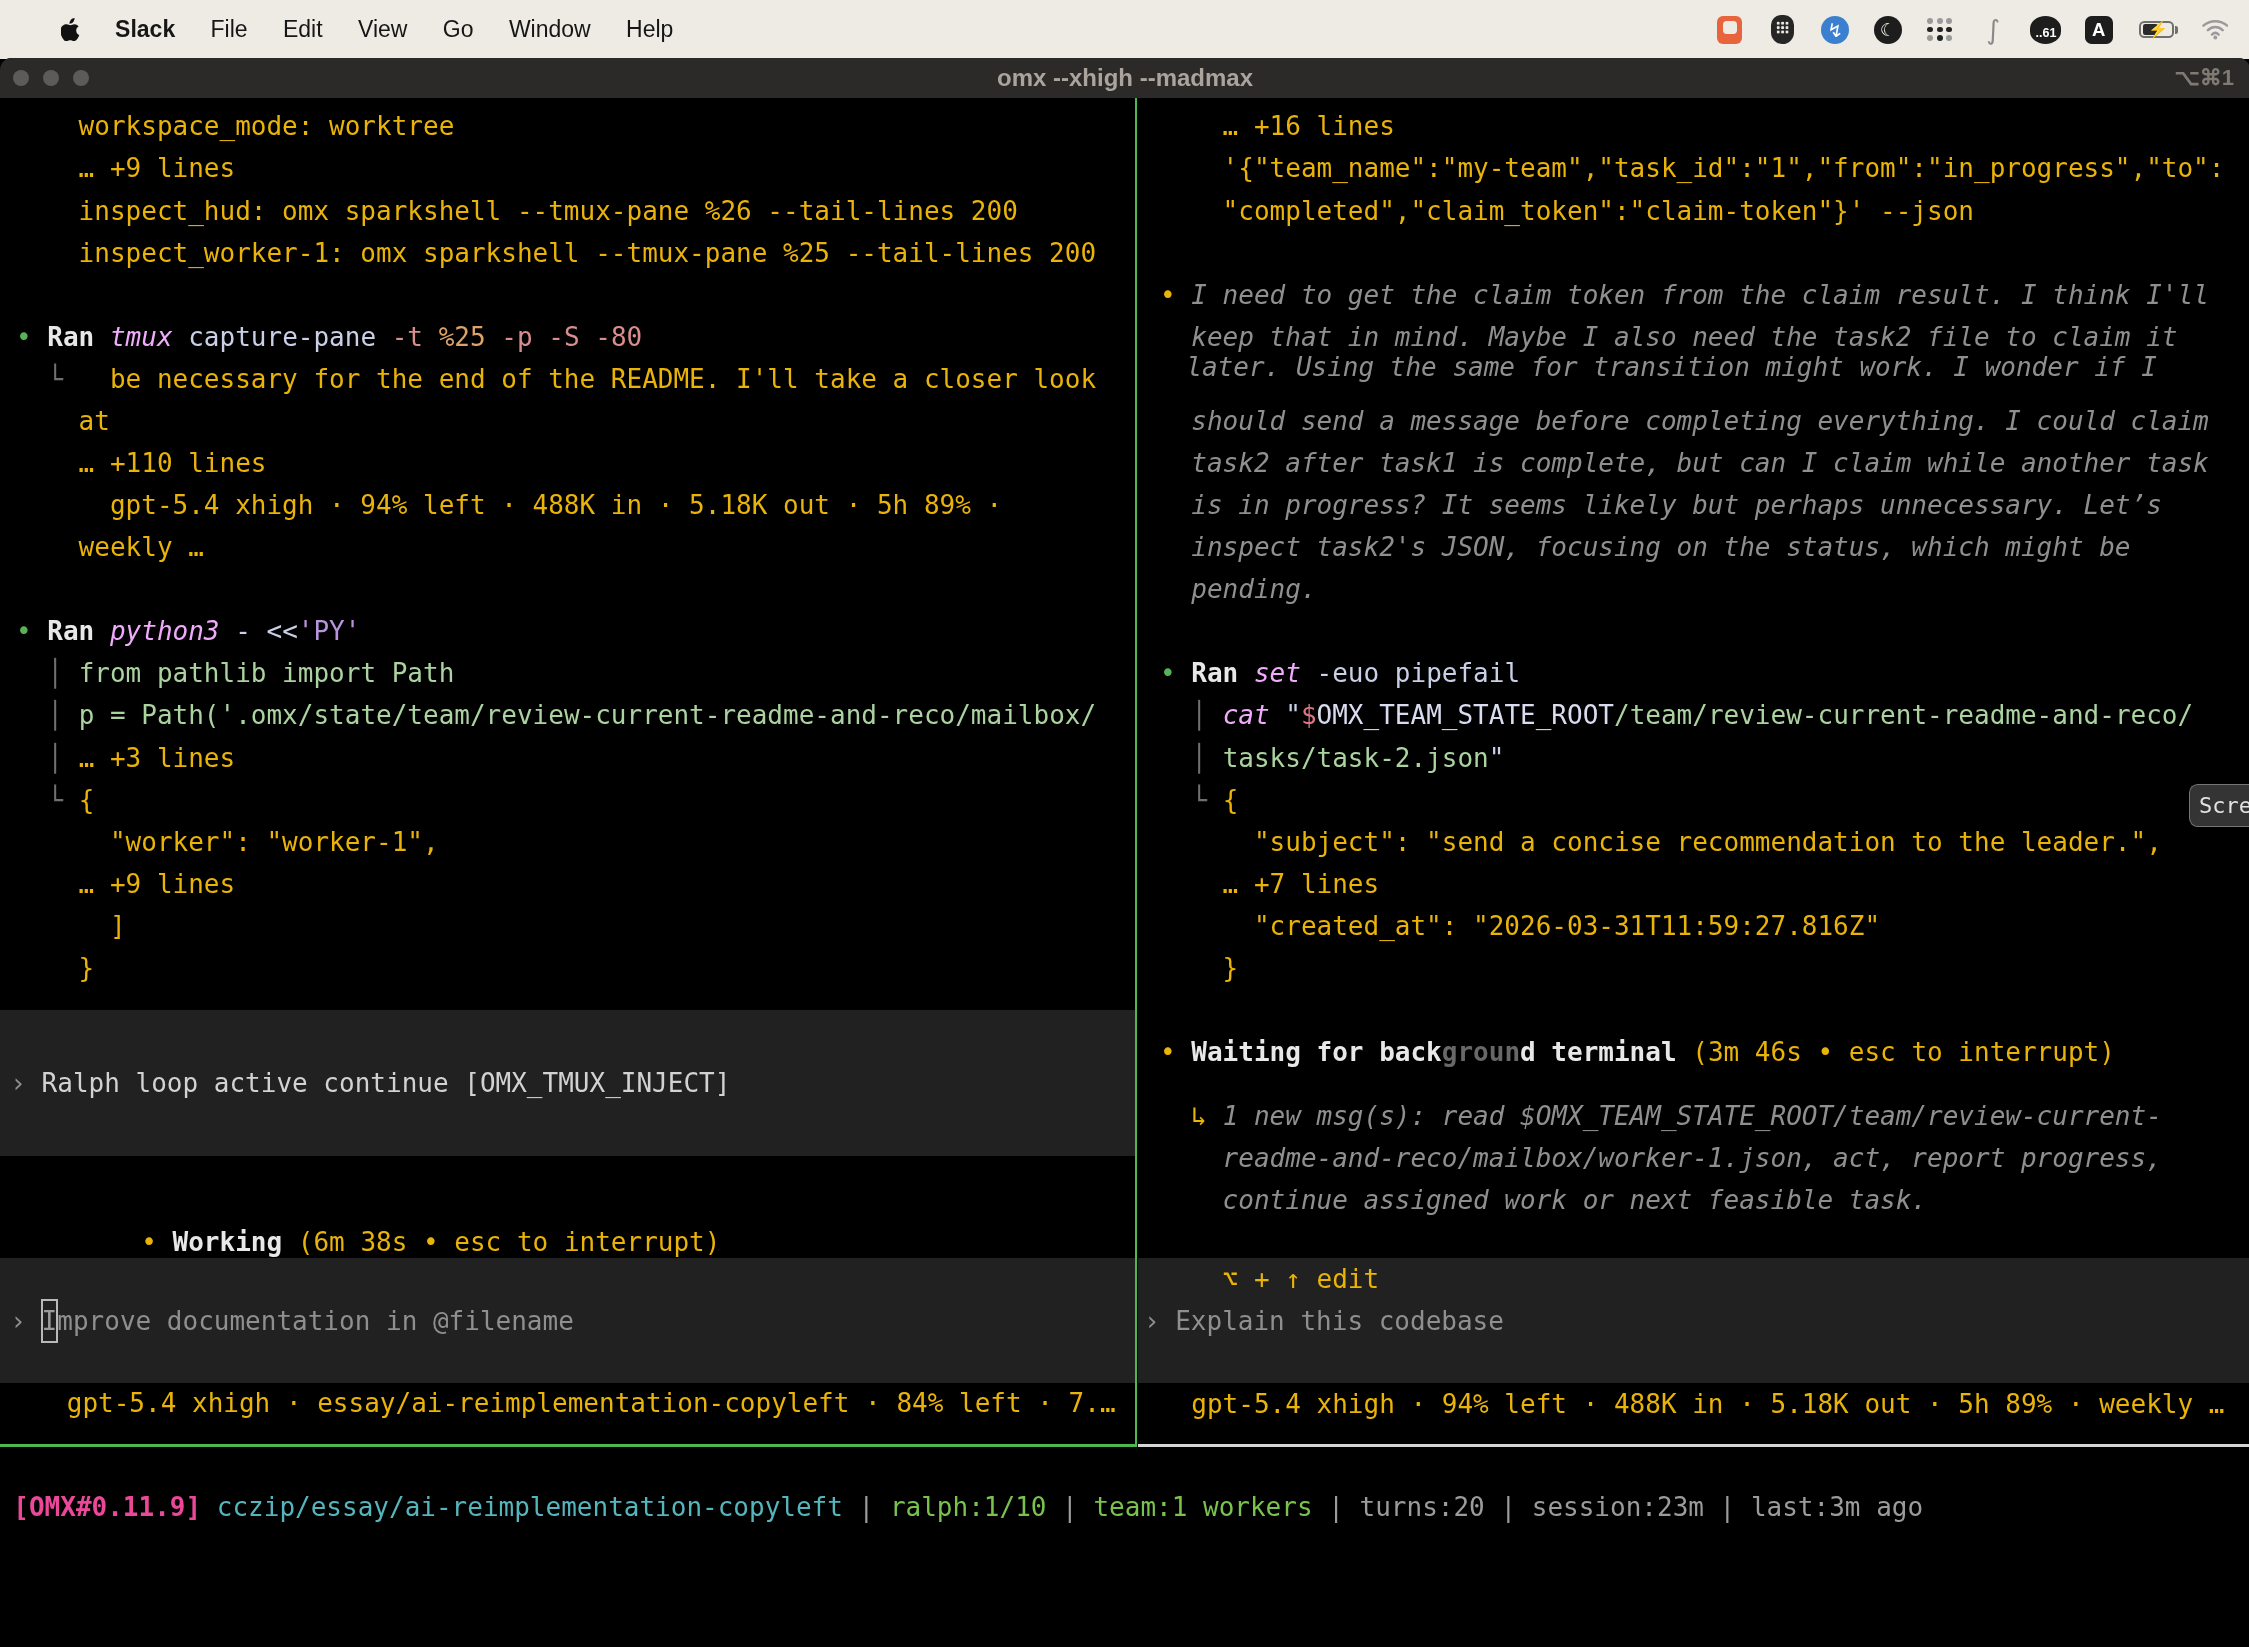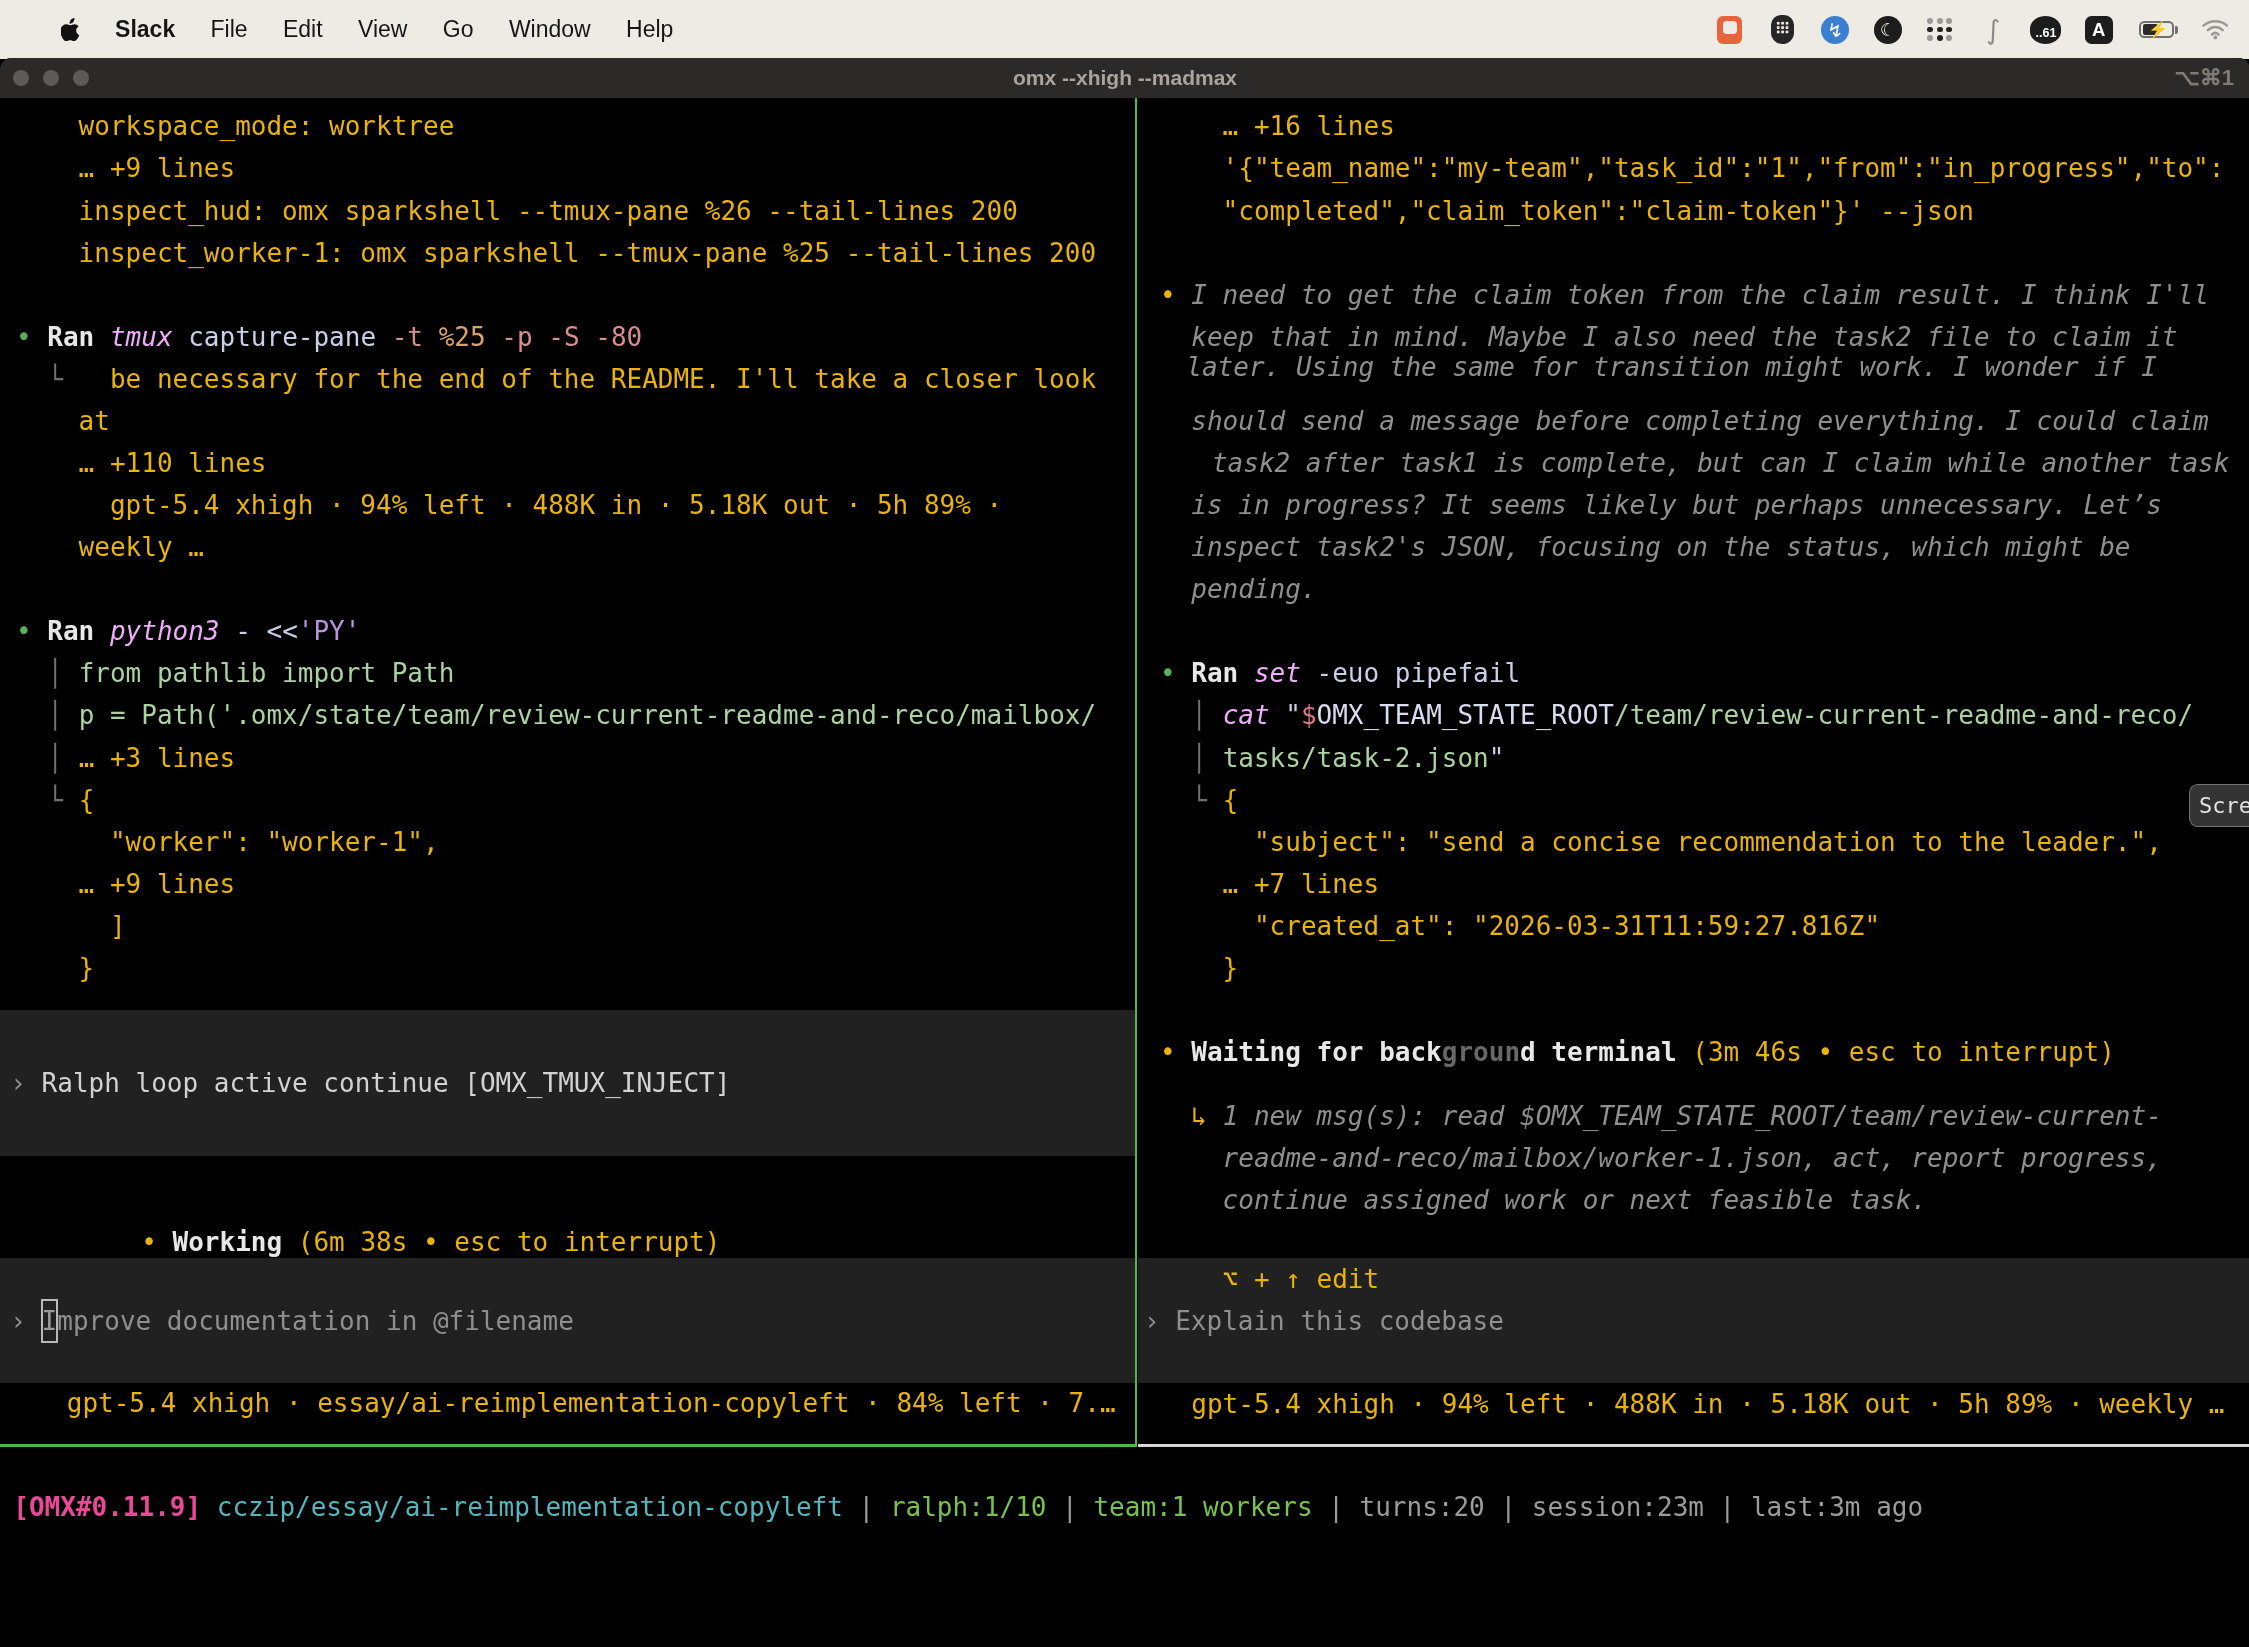--- a/index.html
+++ b/index.html
@@ -30,21 +30,21 @@
   .ic-batt:before{content:"";position:absolute;left:1.5px;top:1.5px;bottom:1.5px;width:14.8px;background:#2a2a2a;border-radius:2.2px;}
   .ic-batt:after{content:"⚡";position:absolute;left:7.4px;top:-3px;font-size:16px;color:#111;}
   .ic-batt i{position:absolute;right:-5.9px;top:3.7px;width:3.7px;height:7.4px;background:#6f6f6f;border-radius:0 2.2px 2.2px 0;}
   
   #window{position:absolute;left:0;top:58px;width:2250px;height:1572px;background:#000;
     border-radius:11.8px 11.8px 11.8px 11.8px;overflow:hidden;}
   #titlebar{position:absolute;left:0;top:0;width:100%;height:40px;background:#2b2a28;
     display:flex;align-items:center;justify-content:center;font-family:"Liberation Sans",sans-serif;}
   .tl-dots{position:absolute;left:13.3px;top:0;height:40px;display:flex;align-items:center;gap:14px;}
   .tl-dot{width:16px;height:16px;border-radius:50%;background:#5c5b59;}
-  #win-title{color:#aaa49c;font-size:21px;font-weight:600;}
+  #win-title{color:#aaa49c;font-size:24px;font-weight:600;}
   #win-shortcut{position:absolute;right:16px;top:0;height:40px;display:flex;align-items:center;color:#7f7a73;font-size:22px;font-weight:600;}
   
   #term{position:absolute;left:0;top:40px;width:2250px;height:1532px;background:#000;
     font-family:"DejaVu Sans Mono","Liberation Mono",monospace;font-size:26px;line-height:42px;}
   .pane{position:absolute;top:0;height:1349px;overflow:hidden;}
   #pane-left{left:0;width:1135px;}
   #pane-right{left:1138px;width:1112px;}
   .tl{position:absolute;left:0;right:0;white-space:pre;height:42px;}
   #pane-left .tl{padding-left:16px;}
   #pane-right .tl{padding-left:22px;}
@@ -192,21 +192,21 @@
       <div class="panel" style="top:1160px;height:125px;">
         <span class="prompt-ch">› </span><span class="placeholder">Explain this codebase</span>
       </div>
     <div class="tl" style="top: 7.4px;"><span class="s-dim">    … +16 lines</span></div>
         <div class="tl" style="top: 49px;"><span class="s-dim">    '{"team_name":"my-team","task_id":"1","from":"in_progress","to":</span></div>
         <div class="tl" style="top: 92px;"><span class="s-dim">    "completed","claim_token":"claim-token"}' --json</span></div>
         <div class="tl" style="top: 176px;"><span class="s-dim">• </span><span class="s-it">I need to get the claim token from the claim result. I think I'll</span></div>
         <div class="tl" style="top: 218px;"><span class="s-it">  keep that in mind. Maybe I also need the task2 file to claim it</span></div>
         <div class="tl" style="top: 248px; padding-left: 17px;"><span class="s-it">  later. Using the same for transition might work. I wonder if I</span></div>
         <div class="tl" style="top: 302px;"><span class="s-it">  should send a message before completing everything. I could claim</span></div>
-        <div class="tl" style="top: 344px; text-align: center;"><span class="s-it">  task2 after task1 is complete, but can I claim while another task</span></div>
+        <div class="tl" style="top: 344px;"><span class="s-it">  task2 after task1 is complete, but can I claim while another task</span></div>
         <div class="tl" style="top: 386px;"><span class="s-it">  is in progress? It seems likely but perhaps unnecessary. Let’s</span></div>
         <div class="tl" style="top: 428px;"><span class="s-it">  inspect task2's JSON, focusing on the status, which might be</span></div>
         <div class="tl" style="top: 470px;"><span class="s-it">  pending.</span></div>
         <div class="tl" style="top: 596px;"><span class="s-dm2">  │ </span><span class="s-blue">cat</span><span class="s-lt"> "</span><span class="s-pk">$</span><span class="s-vr">OMX_TEAM_STATE_ROOT</span><span class="s-gr">/team/review-current-readme-and-reco/</span></div>
         <div class="tl" style="top: 554px;"><span class="s-b">• </span><span class="s-w">Ran</span><span class="s-blue"> set</span><span class="s-lt"> -euo pipefail</span></div>
         <div class="tl" style="top: 639px;"><span class="s-dm2">  │ </span><span class="s-gr">tasks/task-2.json</span><span class="s-lt">"</span></div>
         <div class="tl" style="top: 681px;"><span class="s-dm2">  └ </span><span class="s-dim">{</span></div>
         <div class="tl" style="top: 723px;"><span class="s-dim">      "subject": "send a concise recommendation to the leader.",</span></div>
         <div class="tl" style="top: 765px;"><span class="s-dim">    … +7 lines</span></div>
         <div class="tl" style="top: 807px;"><span class="s-dim">      "created_at": "2026-03-31T11:59:27.816Z"</span></div>

